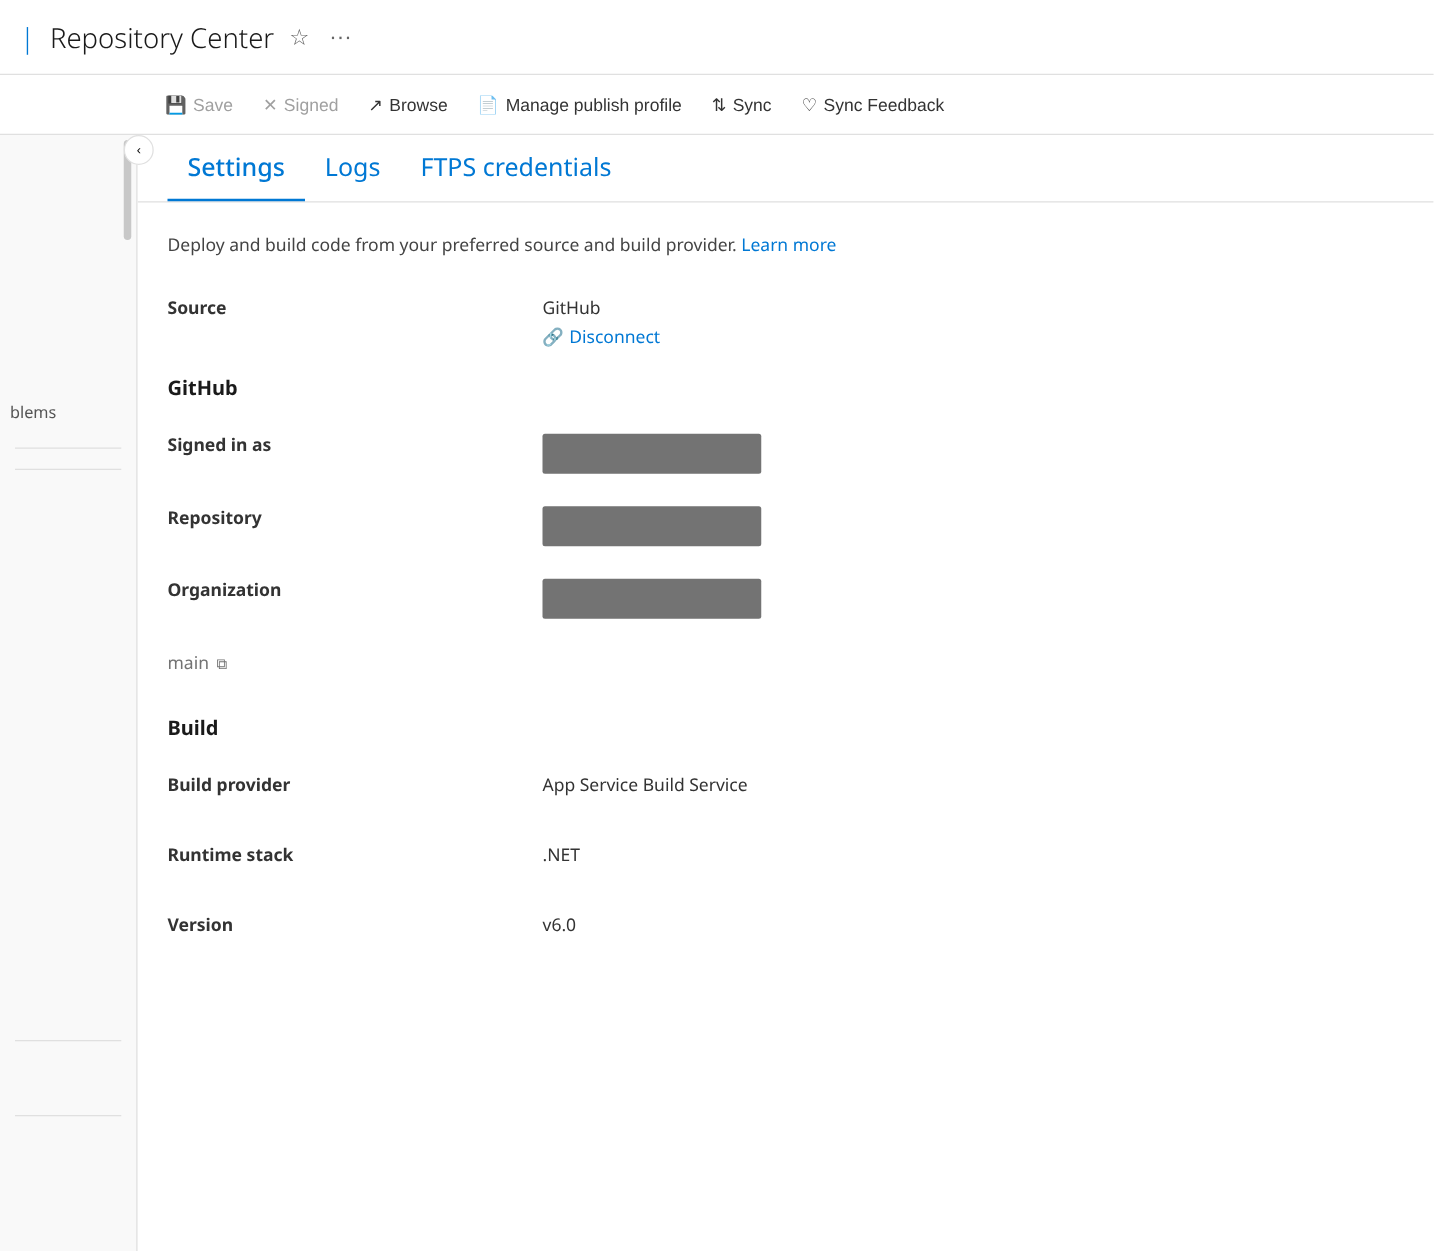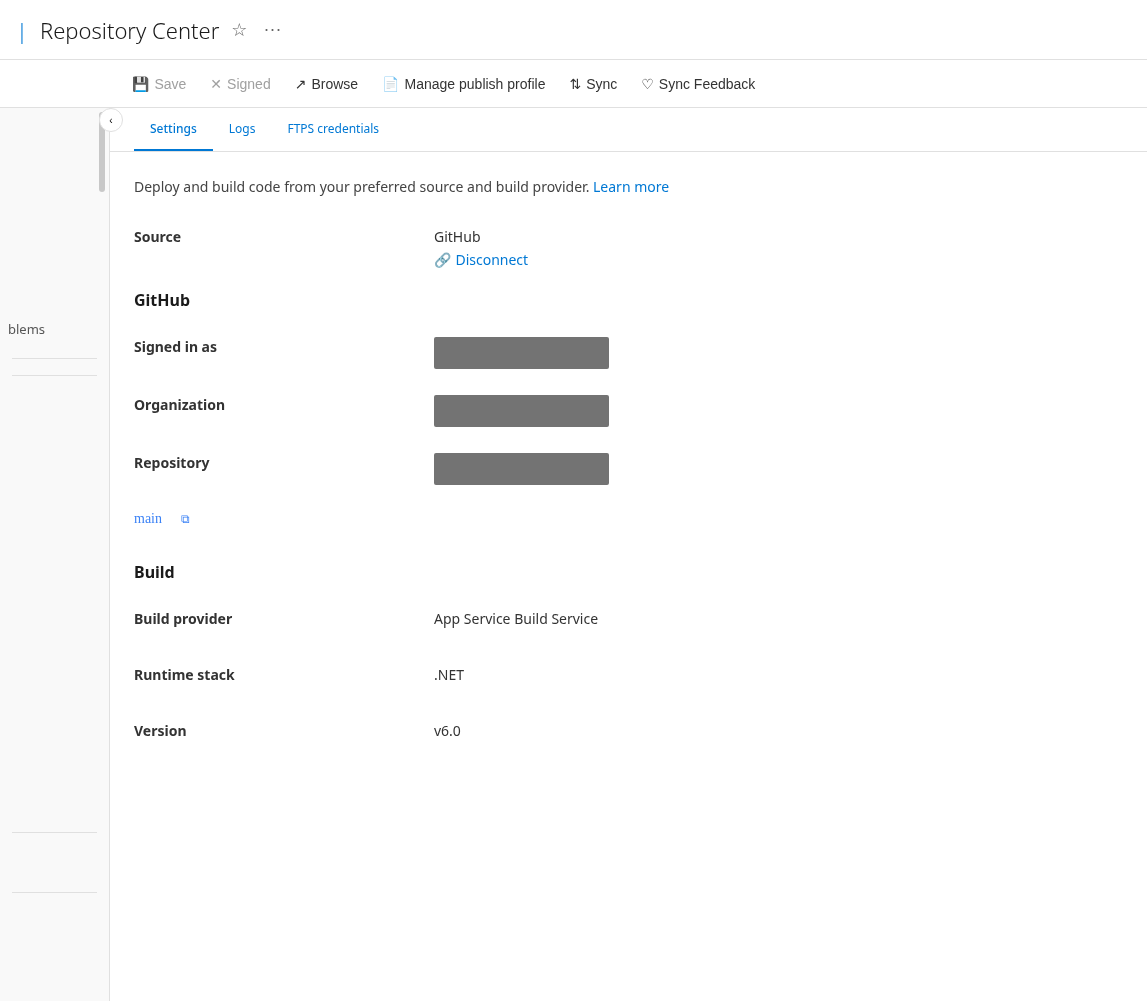--- a/index.html
+++ b/index.html
@@ -136,21 +136,21 @@
     
     .tabs-bar {
       display: flex;
       border-bottom: 1px solid #e0e0e0;
       padding: 0 24px;
       background: #fff;
     }
     .tab {
       padding: 12px 16px;
       cursor: pointer;
-      font-size: 12px;
+      font-size: 20px;
       color: #0078d4;
       border-bottom: 2px solid transparent;
       text-decoration: none;
     }
     .tab.active {
       color: #0078d4;
       border-bottom: 2px solid #0078d4;
       font-weight: 500;
     }
 
@@ -218,27 +218,26 @@
     
     .masked-field {
       width: 175px;
       height: 32px;
       background: #737373;
       border-radius: 2px;
     }
 
     
     .branch-link {
-      color: #3b82f6;
+      color: #737373;
       cursor: pointer;
       text-decoration: none;
       display: flex;
       align-items: center;
-      gap: 19px;
-      font-family: Liberation Serif, serif;
+      gap: 6px;
     }
     .external-link-icon {
       font-size: 12px;
     }
 
     
     .sidebar-problems {
       padding: 12px 8px;
       color: #555;
       font-size: 13px;
@@ -339,28 +338,28 @@
       <div class="section-heading">GitHub</div>
 
       <div class="field-row">
         <div class="field-label">Signed in as</div>
         <div class="field-value">
           <div class="masked-field"></div>
         </div>
       </div>
 
       <div class="field-row">
-        <div class="field-label">Organization</div>
+        <div class="field-label">Repository</div>
         <div class="field-value">
           <div class="masked-field"></div>
         </div>
       </div>
 
       <div class="field-row">
-        <div class="field-label">Repository</div>
+        <div class="field-label">Organization</div>
         <div class="field-value">
           <div class="masked-field"></div>
         </div>
       </div>
 
       <div class="field-row">
         <div class="field-value">
           <a class="branch-link">
             <span>main</span>
             <span class="external-link-icon">⧉</span>

